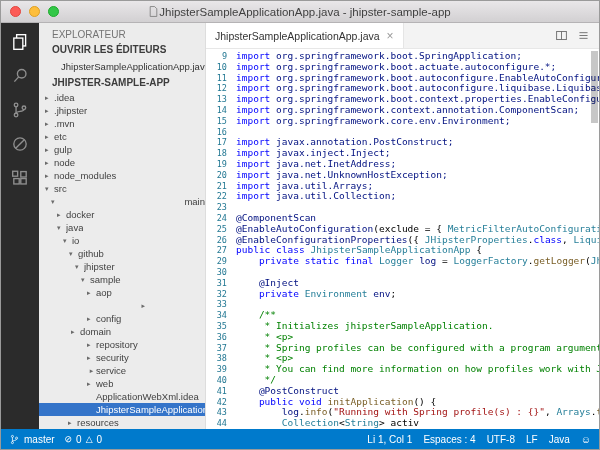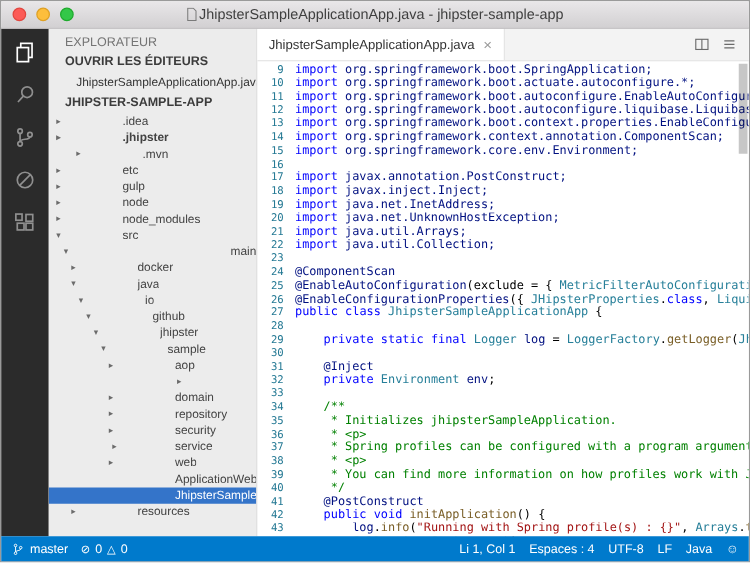--- a/index.html
+++ b/index.html
@@ -35,21 +35,21 @@
   .sidebar { width:167px; flex:none; background:#ececec; overflow:hidden;
     font-size:10px; color:#424242; border-right:1px solid #ddd; }
   .section-title { padding:6px 0 3px 13px; font-size:10px; color:#747474; height:18px; }
   .section-header { height:17px; line-height:17px; padding-left:13px; font-size:10px;
     font-weight:bold; color:#3c3c3c; cursor:pointer; white-space:nowrap; overflow:hidden; }
   .open-editor-item { height:16px; display:flex; align-items:center; gap:4px;
     padding-left:18px; cursor:pointer; white-space:nowrap; overflow:hidden; }
   .oe-name { font-size:9.5px; color:#333; }
   #file-tree { cursor:pointer; }
   .tree-row { height:13px; line-height:13px; display:flex; align-items:center;
-    white-space:nowrap; overflow:hidden; font-size:9.5px; color:#424242;gap:44px; }
+    white-space:nowrap; overflow:hidden; font-size:9.5px; color:#424242; }
   .tree-row.selected { background:#3474c9; color:#fff; }
   .twisty { width:9px; flex:none; font-size:7px; color:#6b6b6b; }
   .tree-row.selected .twisty { color:#fff; }
   .tree-label { overflow:hidden; }
 
   
   .editor { flex:1; min-width:0; background:#fff; display:flex; flex-direction:column; }
   .tabbar { height:26px; flex:none; background:#f3f3f3; display:flex; align-items:stretch;
     border-bottom:1px solid #e7e7e7; }
   .tab { background:#ffffff; display:flex; align-items:center; padding:0 9px;
@@ -152,25 +152,25 @@
         </svg>
         <span class="oe-name">JhipsterSampleApplicationApp.java</span>
 
       </div>
       <div class="section-header">JHIPSTER-SAMPLE-APP</div>
       <div id="file-tree">
           <div class="tree-row" style="padding-left: 6px;">
             <span class="twisty">▸</span>
             <span class="tree-label">.idea</span>
           </div>
-          <div class="tree-row" style="padding-left: 6px; font-weight: bold;">
+          <div class="tree-row" style="padding-left: 6px;">
             <span class="twisty">▸</span>
             <span class="tree-label">.jhipster</span>
           </div>
-          <div class="tree-row" style="padding-left: 22px;">
+          <div class="tree-row" style="padding-left: 6px;">
             <span class="twisty">▸</span>
             <span class="tree-label">.mvn</span>
           </div>
           <div class="tree-row" style="padding-left: 6px;">
             <span class="twisty">▸</span>
             <span class="tree-label">etc</span>
           </div>
           <div class="tree-row" style="padding-left: 6px;">
             <span class="twisty">▸</span>
             <span class="tree-label">gulp</span>
@@ -217,20 +217,24 @@
           </div>
           <div class="tree-row" style="padding-left: 48px;">
             <span class="twisty">▸</span>
             <span class="tree-label">aop</span>
           </div>
           <div class="tree-row" style="padding-left: 48px; flex-direction: column;">
             <span class="twisty">▸</span>
             <span class="tree-label">async</span>
           </div>
           <div class="tree-row" style="padding-left: 48px;">
+            <span class="twisty">▸</span>
+            <span class="tree-label">config</span>
+          </div>
+          <div class="tree-row" style="padding-left: 32px;">
             <span class="twisty">▸</span>
             <span class="tree-label">domain</span>
           </div>
           <div class="tree-row" style="padding-left: 48px;">
             <span class="twisty">▸</span>
             <span class="tree-label">repository</span>
           </div>
           <div class="tree-row" style="padding-left: 48px;">
             <span class="twisty">▸</span>
             <span class="tree-label">security</span>
@@ -244,21 +248,21 @@
             <span class="tree-label">web</span>
           </div>
           <div class="tree-row" style="padding-left: 48px;">
             <span class="twisty"></span>
             <span class="tree-label">ApplicationWebXml.idea</span>
           </div>
           <div class="tree-row selected" style="padding-left: 48px;">
             <span class="twisty"></span>
             <span class="tree-label">JhipsterSampleApplicationApp.java</span>
           </div>
-          <div class="tree-row" style="padding-left: 18px;">
+          <div class="tree-row" style="padding-left: 18px; margin-left: 11px;">
             <span class="twisty">▸</span>
             <span class="tree-label">resources</span>
           </div>
         </div>
     </div>
 
     <div class="editor">
       <div class="tabbar">
         <div class="tab">
           <span>JhipsterSampleApplicationApp.java</span>
@@ -288,21 +292,20 @@
             <div class="code-line"><span class="line-num">18</span><span class="line-text"><span class="tok-k">import</span><span class="tok-n"> javax.inject.Inject;</span></span></div>
             <div class="code-line"><span class="line-num">19</span><span class="line-text"><span class="tok-k">import</span><span class="tok-n"> java.net.InetAddress;</span></span></div>
             <div class="code-line"><span class="line-num">20</span><span class="line-text"><span class="tok-k">import</span><span class="tok-n"> java.net.UnknownHostException;</span></span></div>
             <div class="code-line"><span class="line-num">21</span><span class="line-text"><span class="tok-k">import</span><span class="tok-n"> java.util.Arrays;</span></span></div>
             <div class="code-line"><span class="line-num">22</span><span class="line-text"><span class="tok-k">import</span><span class="tok-n"> java.util.Collection;</span></span></div>
             <div class="code-line"><span class="line-num">23</span><span class="line-text"></span></div>
             <div class="code-line"><span class="line-num">24</span><span class="line-text"><span class="tok-n">@ComponentScan</span></span></div>
             <div class="code-line"><span class="line-num">25</span><span class="line-text"><span class="tok-n">@EnableAutoConfiguration</span><span class="tok-p">(exclude = { </span><span class="tok-t">MetricFilterAutoConfiguration</span></span></div>
             <div class="code-line"><span class="line-num">26</span><span class="line-text"><span class="tok-n">@EnableConfigurationProperties</span><span class="tok-p">({ </span><span class="tok-t">JHipsterProperties</span><span class="tok-p">.</span><span class="tok-k">class</span><span class="tok-p">, </span><span class="tok-t">LiquibaseProper</span></span></div>
             <div class="code-line"><span class="line-num">27</span><span class="line-text"><span class="tok-k">public</span><span class="tok-p"> </span><span class="tok-k">class</span><span class="tok-p"> </span><span class="tok-t">JhipsterSampleApplicationApp</span><span class="tok-p"> {</span></span></div>
-            <div class="code-line"><span class="line-num">28</span><span class="line-text"></span></div>
             <div class="code-line"><span class="line-num">29</span><span class="line-text"><span class="tok-p">    </span><span class="tok-k">private</span><span class="tok-p"> </span><span class="tok-k">static</span><span class="tok-p"> </span><span class="tok-k">final</span><span class="tok-p"> </span><span class="tok-t">Logger</span><span class="tok-p"> </span><span class="tok-n">log</span><span class="tok-p"> = </span><span class="tok-t">LoggerFactory</span><span class="tok-p">.</span><span class="tok-m">getLogger</span><span class="tok-p">(</span><span class="tok-t">JhipsterSamp</span></span></div>
             <div class="code-line"><span class="line-num">30</span><span class="line-text"></span></div>
             <div class="code-line"><span class="line-num">31</span><span class="line-text"><span class="tok-p">    </span><span class="tok-n">@Inject</span></span></div>
             <div class="code-line"><span class="line-num">32</span><span class="line-text"><span class="tok-p">    </span><span class="tok-k">private</span><span class="tok-p"> </span><span class="tok-t">Environment</span><span class="tok-p"> </span><span class="tok-n">env</span><span class="tok-p">;</span></span></div>
             <div class="code-line"><span class="line-num">33</span><span class="line-text"></span></div>
             <div class="code-line"><span class="line-num">34</span><span class="line-text"><span class="tok-c">    /**</span></span></div>
             <div class="code-line"><span class="line-num">35</span><span class="line-text"><span class="tok-c">     * Initializes jhipsterSampleApplication.</span></span></div>
             <div class="code-line"><span class="line-num">36</span><span class="line-text"><span class="tok-c">     * &lt;p&gt;</span></span></div>
             <div class="code-line"><span class="line-num">37</span><span class="line-text"><span class="tok-c">     * Spring profiles can be configured with a program arguments --spring</span></span></div>
             <div class="code-line"><span class="line-num">38</span><span class="line-text"><span class="tok-c">     * &lt;p&gt;</span></span></div>

